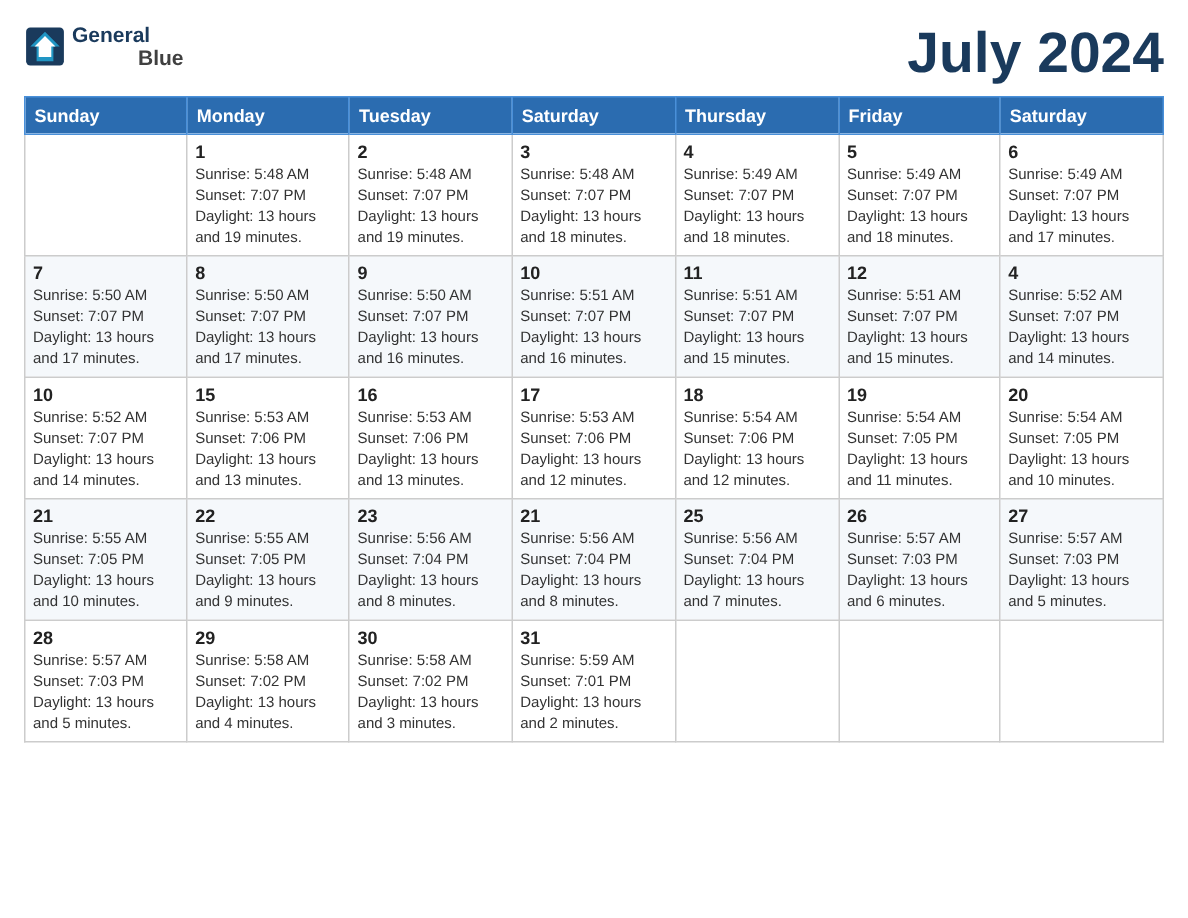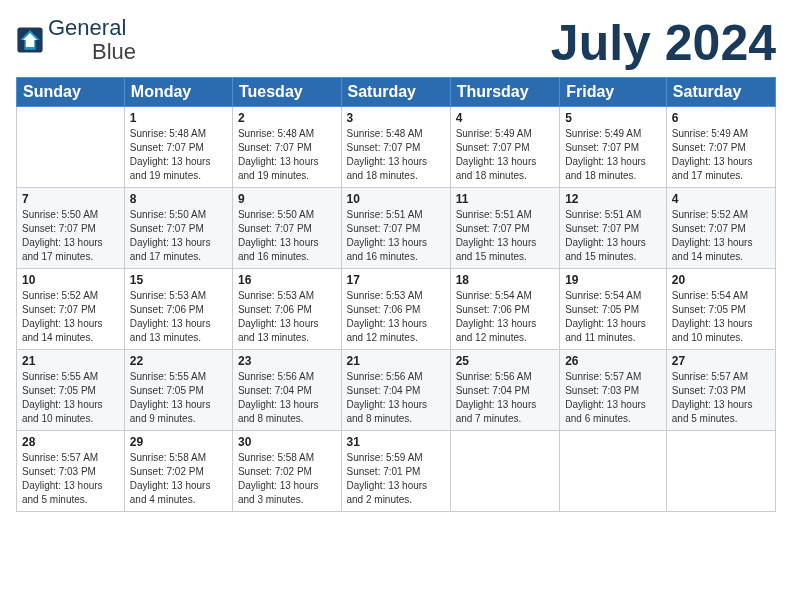--- a/index.html
+++ b/index.html
@@ -14,60 +14,60 @@
       display: flex;
       align-items: flex-start;
       justify-content: space-between;
       margin-bottom: 4px;
     }
     .logo-area {
       display: flex;
       align-items: center;
     }
     .logo-text {
-      font-size: 22px;
-      font-weight: normal;
+      font-size: 14px;
+      font-weight: bold;
       color: #1a3a5c;
       line-height: 1.1;
     }
     .logo-text span {
       color: #404040;
       margin-left: 44px;
     }
     .logo-icon {
       width: 28px;
       height: 28px;
       margin-right: 4px;
     }
     .title-area {
       text-align: right;
     }
     .month-title {
-      font-size: 50px;
+      font-size: 38px;
       font-weight: bold;
       color: #1a3a5c;
       line-height: 1.1;
     }
     .location-title {
       font-size: 15px;
       color: #333;
       font-weight: normal;
     }
     .calendar-table {
       width: 100%;
       border-collapse: collapse;
       margin-top: 6px;
       font-size: 11px;
     }
     .calendar-table th {
       background-color: #2b6cb0;
       color: #fff;
       text-align: left;
       padding: 5px 6px;
-      font-size: 16px;
+      font-size: 12px;
       font-weight: bold;
       border: 1px solid #4a90d9;
     }
     .calendar-table td {
       border: 1px solid #ccc;
       vertical-align: top;
       padding: 4px 5px;
       width: 113px;
       min-height: 70px;
       background: #fff;

